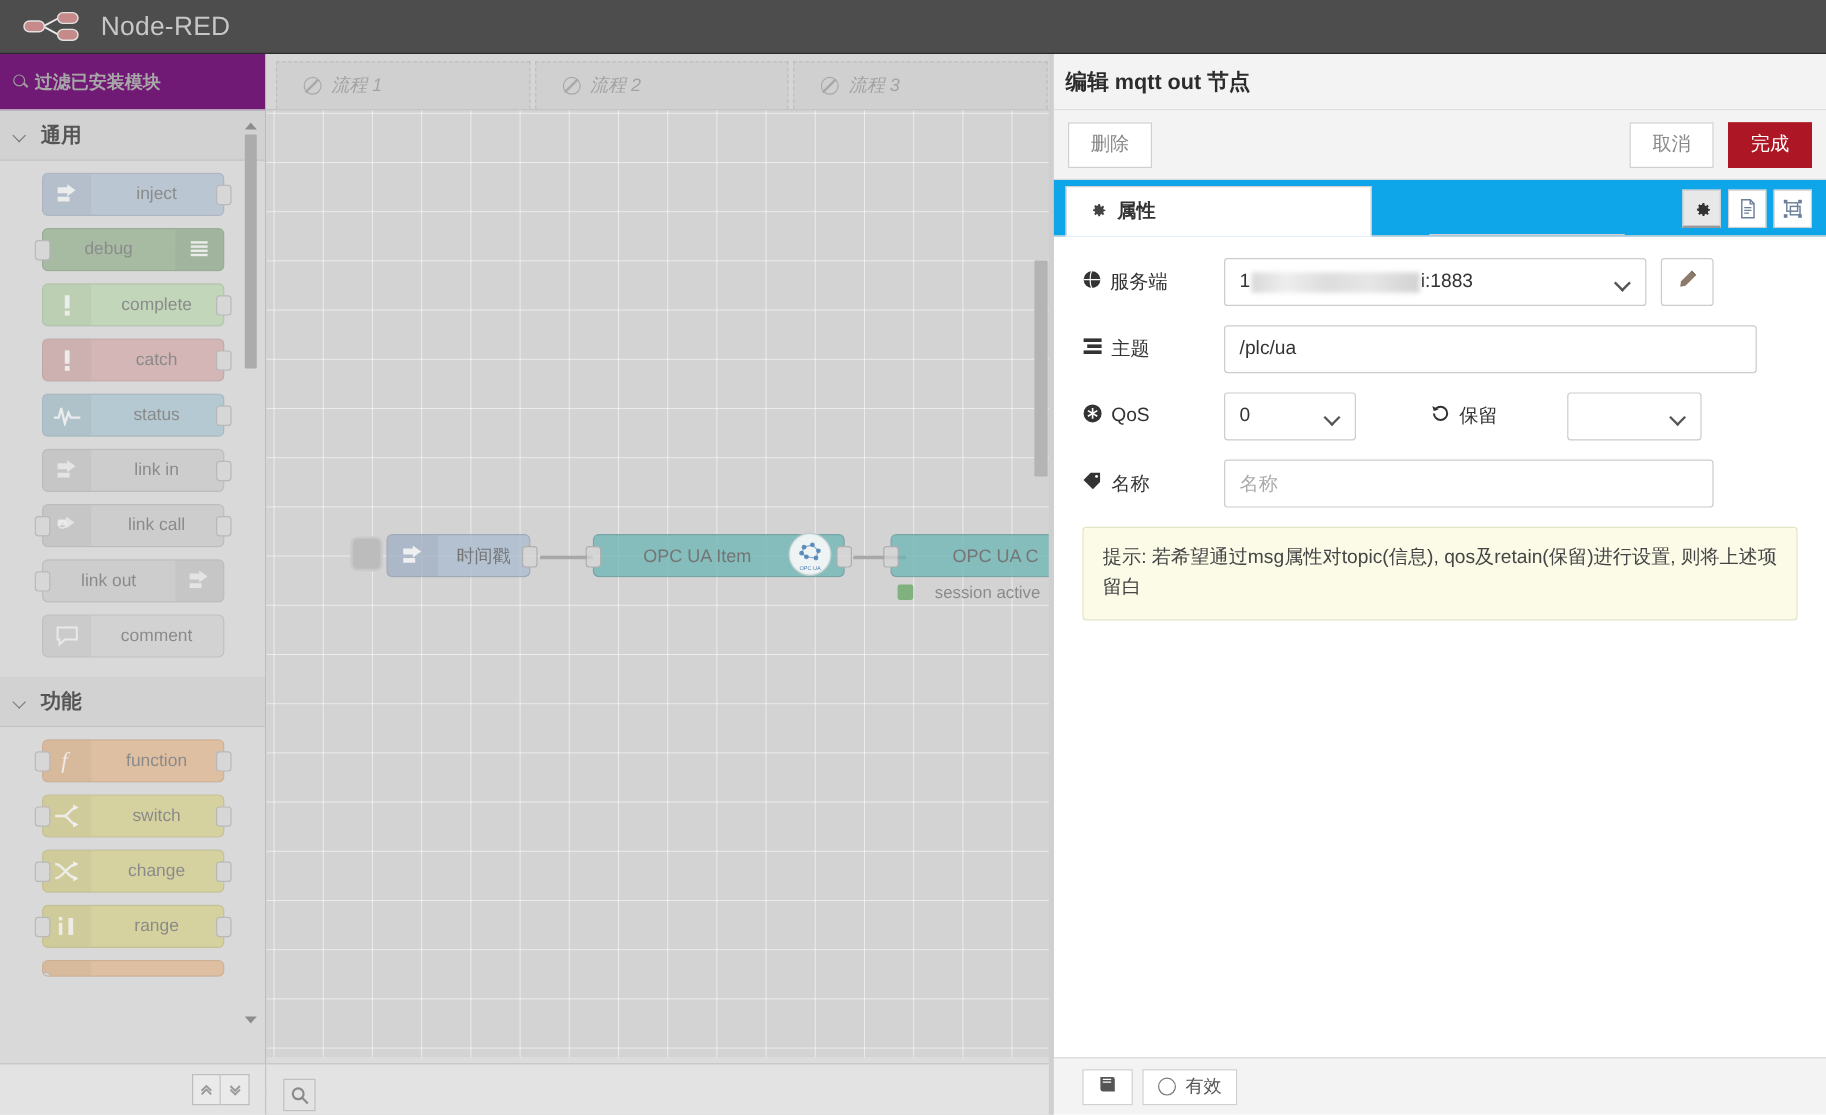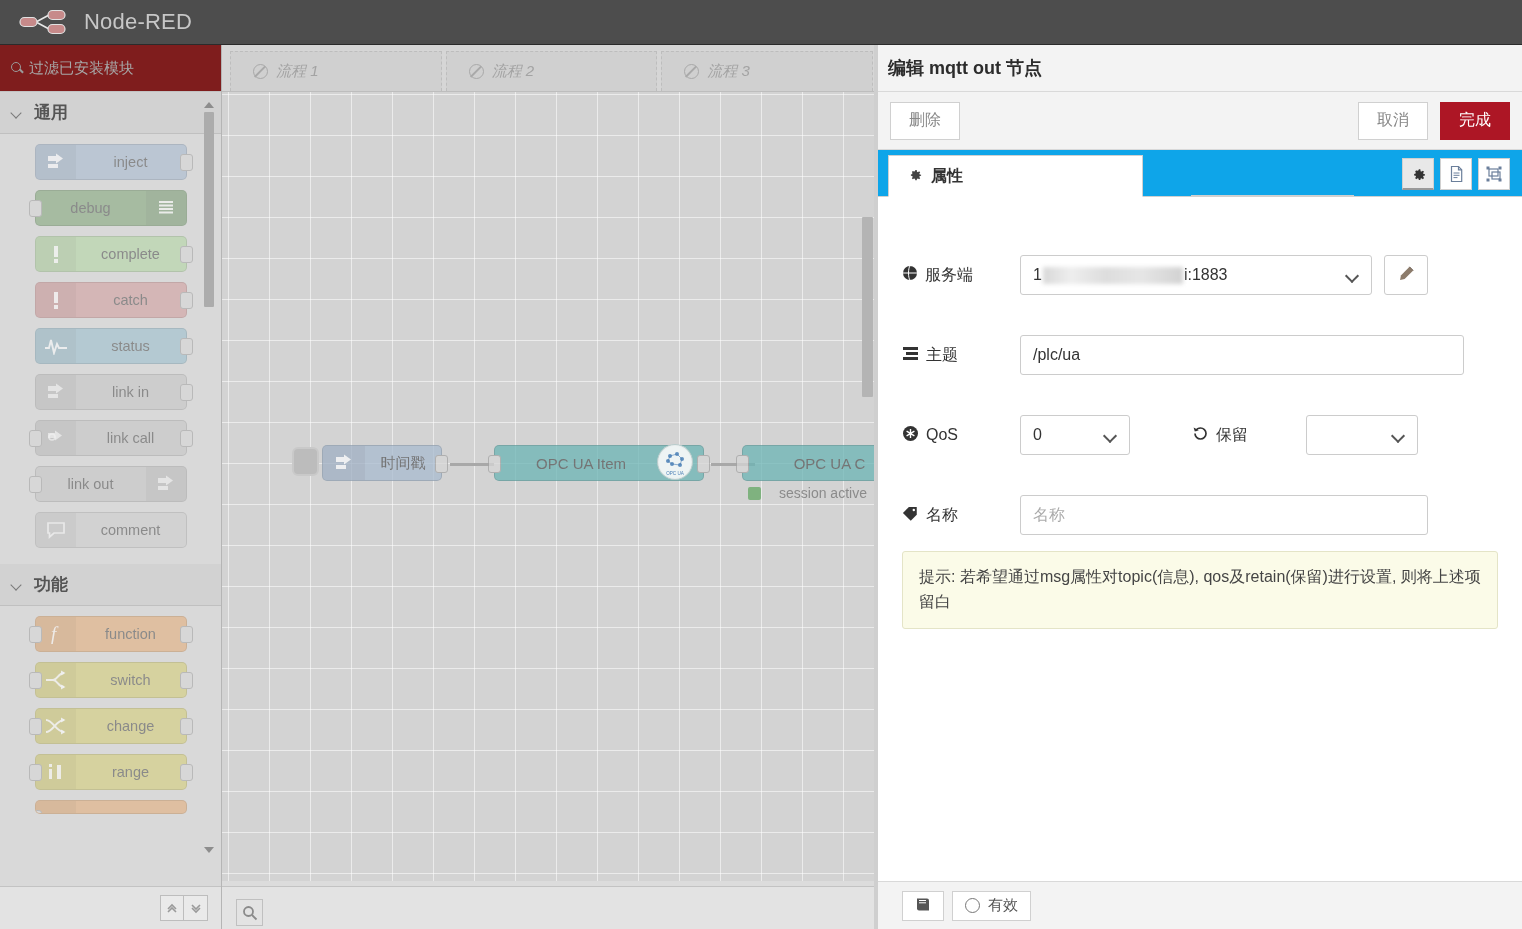--- a/index.html
+++ b/index.html
@@ -26,22 +26,22 @@
     margin-left: 12px; font-weight: 400;
   }
 
   
   .palette {
     position: absolute; left: 0; top: 45px; width: 222px; height: 884px;
     background: #d9d9d9; border-right: 1px solid #b5b5b5;
     overflow: hidden;
   }
   .palette-search {
-    height: 47px; background: #7f1d1d; border-bottom: 1px solid #c3c3c3;
-    display: flex; align-items: center; padding: 0 10px;
+    height: 47px; background: #701a75; border-bottom: 1px solid #c3c3c3;
+    display: flex; align-items: center; padding: 0 10px; font-weight: bold;
   }
   .search-ico { width: 15px; height: 15px; position: relative; margin-right: 4px; flex: none; }
   .search-ico::before {
     content: ""; position: absolute; left: 1px; top: 1px;
     width: 8px; height: 8px; border: 1.6px solid #9a9a9a; border-radius: 50%;
   }
   .search-ico::after {
     content: ""; position: absolute; left: 9px; top: 9.5px;
     width: 5px; height: 1.6px; background: #9a9a9a; transform: rotate(45deg);
   }
@@ -260,21 +260,21 @@
   .dlg-tabs .spacer { border-bottom: 1px solid #d0d0d0; height: 42px; }
   .icon-btns { display: flex; align-items: flex-end; padding-right: 12px; gap: 6px; }
   .ibtn {
     width: 32px; height: 32px; border: 1px solid #d0d0d0; background: #fff;
     display: flex; align-items: center; justify-content: center; margin-bottom: 6px;
   }
   .ibtn.active { background: #e8e8e8; border-bottom: 2px solid #999; }
 
   .dlg-body { flex: 1; padding: 18px 24px 0 24px; overflow: hidden; }
 
-  .frow { display: flex; align-items: center; margin-bottom: 16px; margin-top: 40px; }
+  .frow { display: flex; align-items: center; margin-bottom: 16px; }
   .flabel {
     width: 118px; flex: none; font-size: 16px; color: #333;
     display: flex; align-items: center; gap: 7px;
   }
   .finput {
     height: 40px; border: 1px solid #ccc; border-radius: 3px;
     padding: 0 12px; font-size: 16px; color: #333;
     display: flex; align-items: center; background: #fff;
     font-family: "Liberation Sans", sans-serif;
   }

